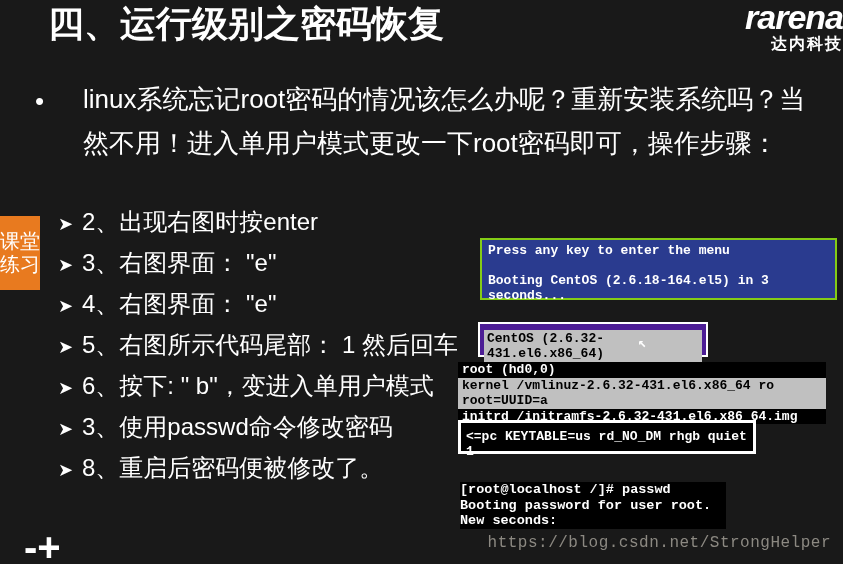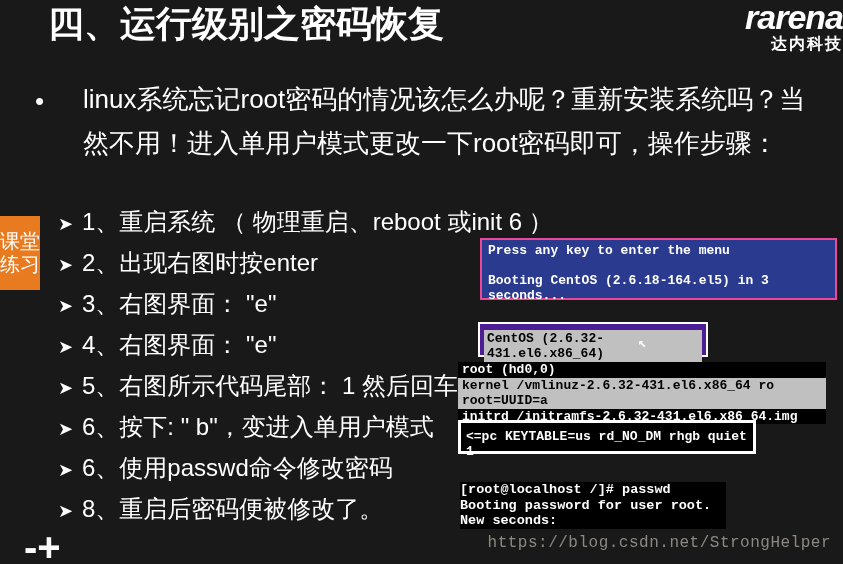--- a/index.html
+++ b/index.html
@@ -81,21 +81,21 @@
     border: 2px solid #fff;
     background: #000;
     font-family: "Courier New", monospace;
     font-size: 13px;
     font-weight: bold;
     color: #fff;
   }
   .shot-boot {
     top: 238px; left: 480px; width: 357px; height: 62px;
     background: #2a3b8f;
-    border: 2px solid #ec4899;
+    border: 2px solid #84cc16;
     padding: 4px 6px;
     line-height: 1.1;
   }
   .shot-boot .line2 { margin-top: 16px; }
   .shot-centos {
     top: 322px; left: 478px; width: 230px; height: 35px;
     background: #4c1d95;
     border: 2px solid #fff;
     padding: 6px 4px 0 4px;
   }
@@ -162,27 +162,26 @@
 
 <div class="intro">
   <div class="intro-text">linux系统忘记root密码的情况该怎么办呢？重新安装系统吗？当然不用！进入单用户模式更改一下root密码即可，操作步骤：</div>
 </div>
 
 <div class="side-tab">
   <div>课堂练习</div>
 </div>
 
 <div class="steps">
-  <div class="step"><span class="arrow">➤</span><span>1、重启系统 （ 物理重启、reboot 或init 6 ）</span></div>
   <div class="step"><span class="arrow">➤</span><span>2、出现右图时按enter</span></div>
   <div class="step"><span class="arrow">➤</span><span>3、右图界面： "e"</span></div>
   <div class="step"><span class="arrow">➤</span><span>4、右图界面： "e"</span></div>
   <div class="step"><span class="arrow">➤</span><span>5、右图所示代码尾部： 1 然后回车</span></div>
   <div class="step"><span class="arrow">➤</span><span>6、按下: " b"，变进入单用户模式</span></div>
-  <div class="step"><span class="arrow">➤</span><span>6、使用passwd命令修改密码</span></div>
+  <div class="step"><span class="arrow">➤</span><span>3、使用passwd命令修改密码</span></div>
   <div class="step"><span class="arrow">➤</span><span>8、重启后密码便被修改了。</span></div>
 </div>
 
 <div class="shot shot-boot">
   <div>Press any key to enter the menu</div>
   <div class="line2">Booting CentOS (2.6.18-164.el5) in 3 seconds...</div>
 </div>
 
 <div class="shot shot-centos">
   <span class="hl">CentOS (2.6.32-431.el6.x86_64)</span>

